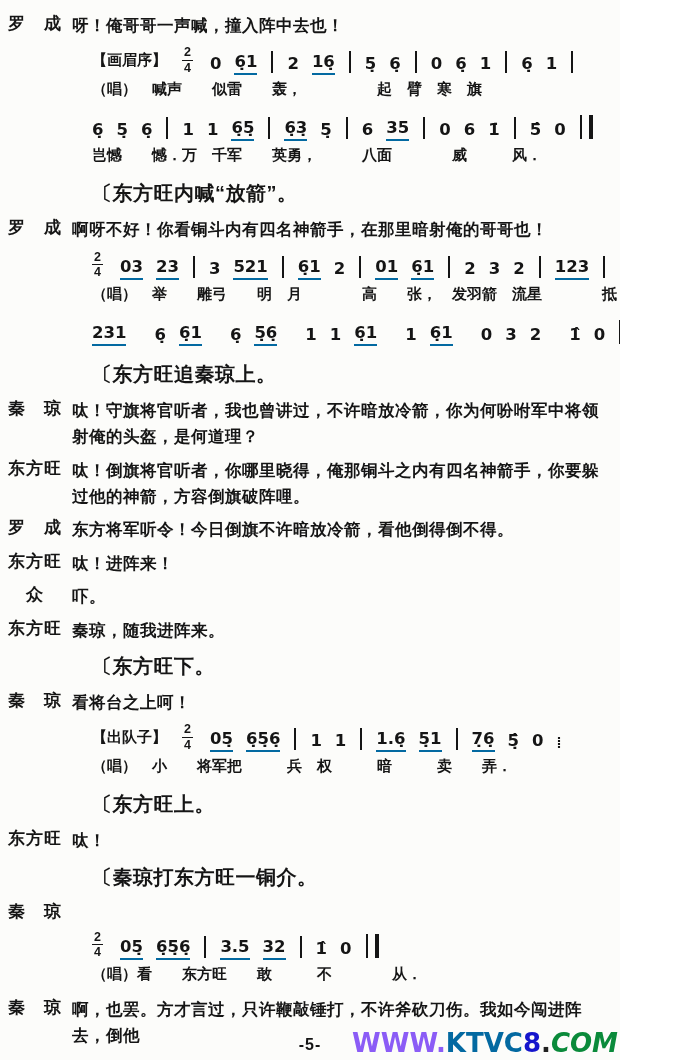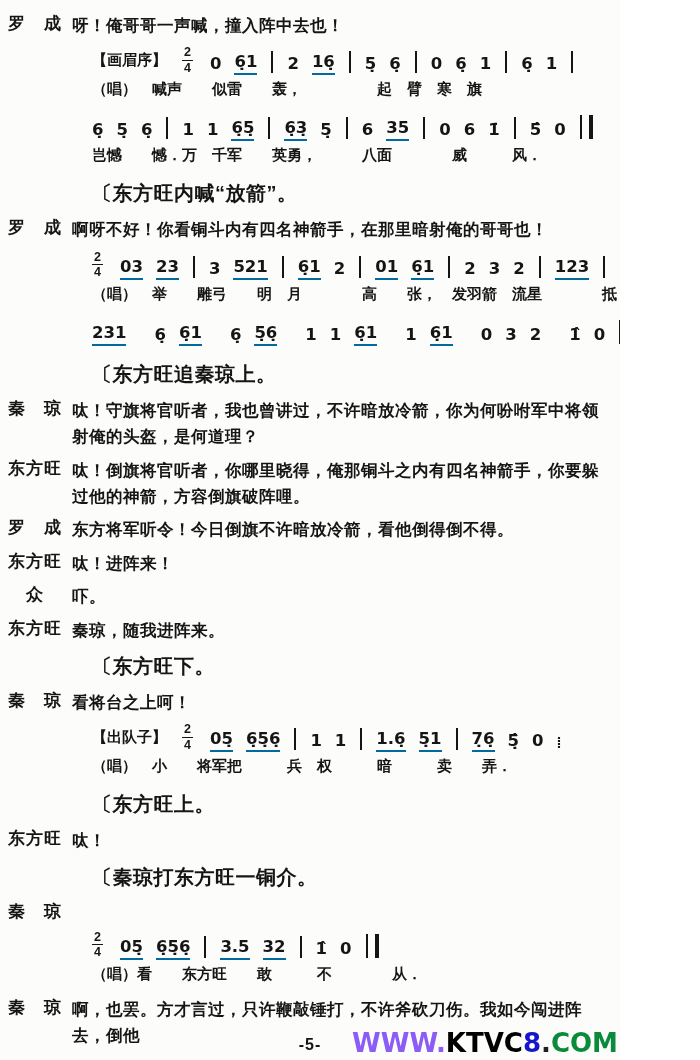--- a/index.html
+++ b/index.html
@@ -239,14 +239,14 @@
           <span class="endbar"></span>
         </div>
         <div class="mlyrics">（唱）看　　东方旺　　敢　　　不　　　　从．</div>
       </div>
       <div class="row">
         <span class="speaker">秦　琼</span>
         <span class="dtext">啊，也罢。方才言过，只许鞭敲锤打，不许斧砍刀伤。我如今闯进阵去，倒他</span>
       </div>
     </div>
   <div class="footer">-5-</div>
-  <div class="watermark" id="watermark"><span style="color: #8b5cf6;">WWW.</span><span style="color: #000000; text-align: center;">KTVC</span><span style="color: rgb(21, 21, 204);">8</span><span style="color: rgb(32, 32, 32);">.</span><span style="color: rgb(10, 138, 58);">COM</span></div>
+  <div class="watermark" id="watermark"><span style="color: #8b5cf6;">WWW.</span><span style="color: #0369a1; text-align: center;">KTVC</span><span style="color: rgb(21, 21, 204);">8</span><span style="color: rgb(32, 32, 32);">.</span><span style="color: rgb(10, 138, 58); font-style: italic;">COM</span></div>
 </div>
 
 </body></html>

